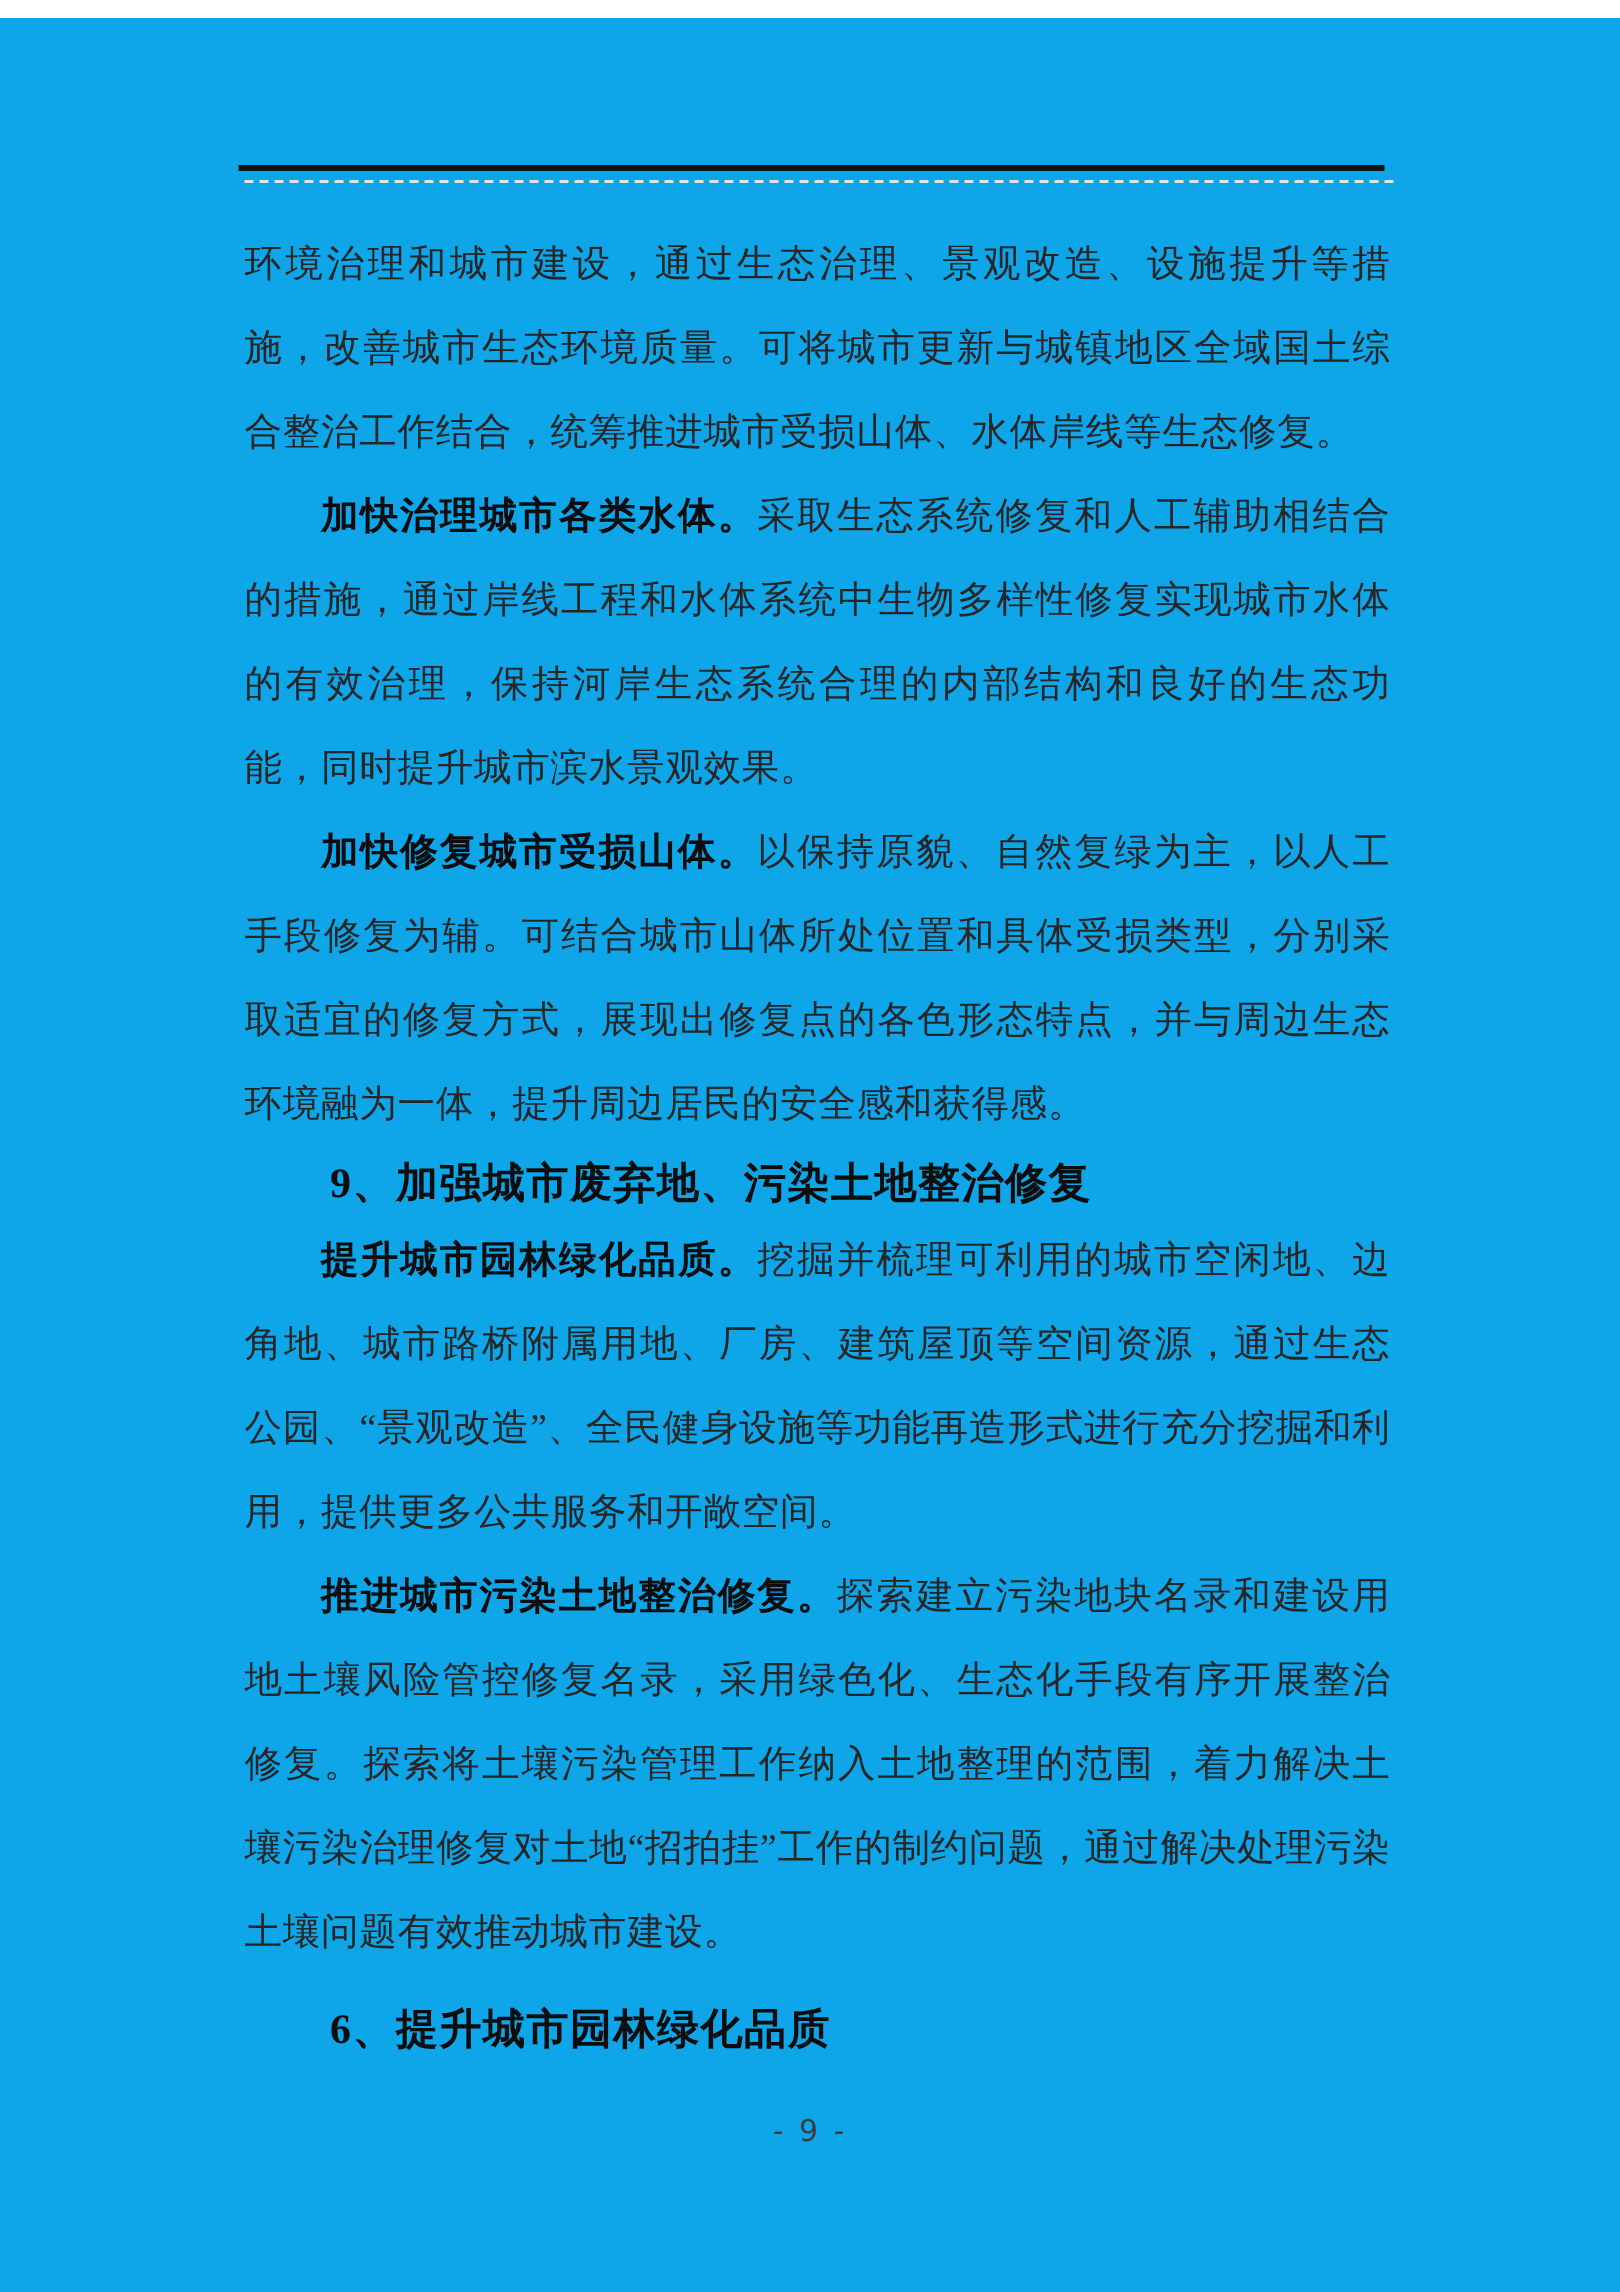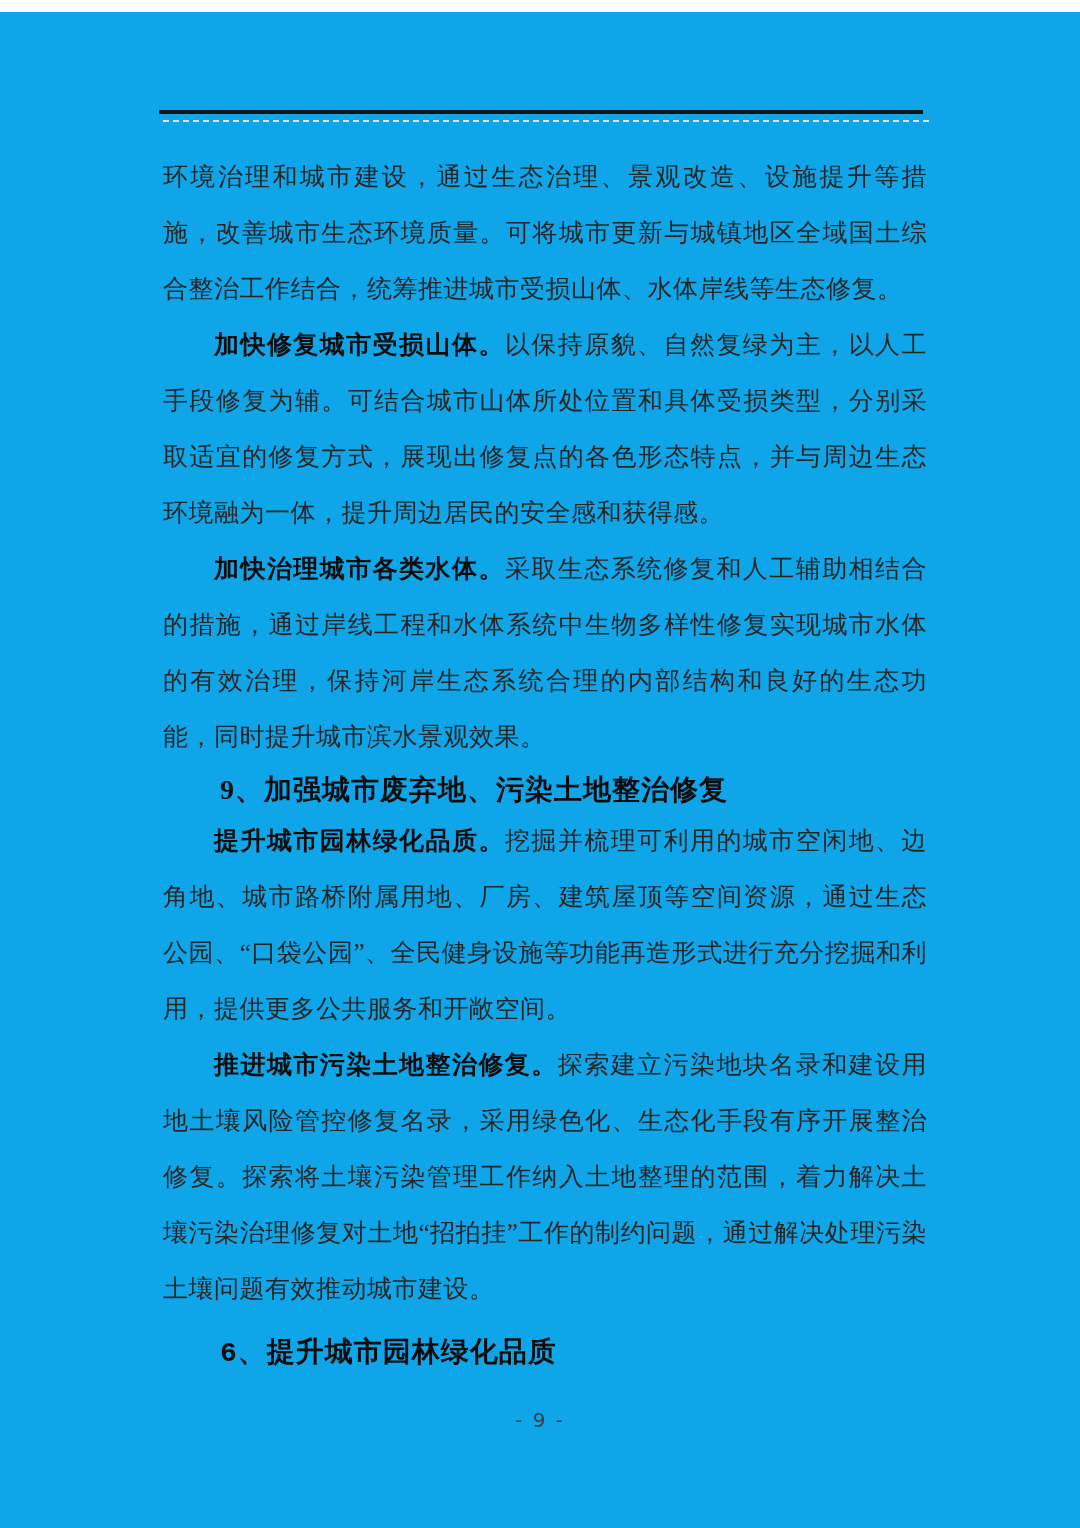--- a/index.html
+++ b/index.html
@@ -58,21 +58,20 @@
     margin: 2px 0 0 0;
     padding-left: 57px;
     font-size: 28px;
     line-height: 46px;
     font-weight: bold;
     color: #0d0d0d;
     letter-spacing: 1px;
   }
   .heading.h6 {
     margin-top: 14px;
-    font-family: Liberation Mono, monospace;
   }
   .footer {
     position: absolute;
     left: 0;
     top: 1396px;
     width: 1080px;
     text-align: center;
     font-family: "DejaVu Sans", "Liberation Sans", sans-serif;
     font-size: 20px;
     color: #3d3d3d;
@@ -84,27 +83,27 @@
 
 <div class="page">
 
   <div class="header-rule"></div>
   <div class="header-rule-shadow"></div>
 
   <div class="content">
 
     <p class="para"><span>环境治理和城市建设，通过生态治理、景观改造、设施提升等措施，改善城市生态环境质量。可将城市更新与城镇地区全域国土综合整治工作结合，统筹推进城市受损山体、水体岸线等生态修复。</span></p>
 
+    <p class="para indented"><span class="lead">加快治理城市各类水体。</span><span>采取生态系统修复和人工辅助相结合的措施，通过岸线工程和水体系统中生物多样性修复实现城市水体的有效治理，保持河岸生态系统合理的内部结构和良好的生态功能，同时提升城市滨水景观效果。</span></p>
+
     <p class="para indented"><span class="lead">加快修复城市受损山体。</span><span>以保持原貌、自然复绿为主，以人工手段修复为辅。可结合城市山体所处位置和具体受损类型，分别采取适宜的修复方式，展现出修复点的各色形态特点，并与周边生态环境融为一体，提升周边居民的安全感和获得感。</span></p>
-
-    <p class="para indented"><span class="lead">加快治理城市各类水体。</span><span>采取生态系统修复和人工辅助相结合的措施，通过岸线工程和水体系统中生物多样性修复实现城市水体的有效治理，保持河岸生态系统合理的内部结构和良好的生态功能，同时提升城市滨水景观效果。</span></p>
 
     <h2 class="heading h5">9、加强城市废弃地、污染土地整治修复</h2>
 
-    <p class="para indented"><span class="lead">提升城市园林绿化品质。</span><span>挖掘并梳理可利用的城市空闲地、边角地、城市路桥附属用地、厂房、建筑屋顶等空间资源，通过生态公园、“口袋公园”、全民健身设施等功能再造形式进行充分挖掘和利用，提供更多公共服务和开敞空间。</span></p>
+    <p class="para indented"><span class="lead">提升城市园林绿化品质。</span><span>挖掘并梳理可利用的城市空闲地、边角地、城市路桥附属用地、厂房、建筑屋顶等空间资源，通过生态公园、“景观改造”、全民健身设施等功能再造形式进行充分挖掘和利用，提供更多公共服务和开敞空间。</span></p>
 
     <p class="para indented"><span class="lead">推进城市污染土地整治修复。</span><span>探索建立污染地块名录和建设用地土壤风险管控修复名录，采用绿色化、生态化手段有序开展整治修复。探索将土壤污染管理工作纳入土地整理的范围，着力解决土壤污染治理修复对土地“招拍挂”工作的制约问题，通过解决处理污染土壤问题有效推动城市建设。</span></p>
 
     <h2 class="heading h6">6、提升城市园林绿化品质</h2>
 
   </div>
 
   <div class="footer">- 9 -</div>
 
 </div>

